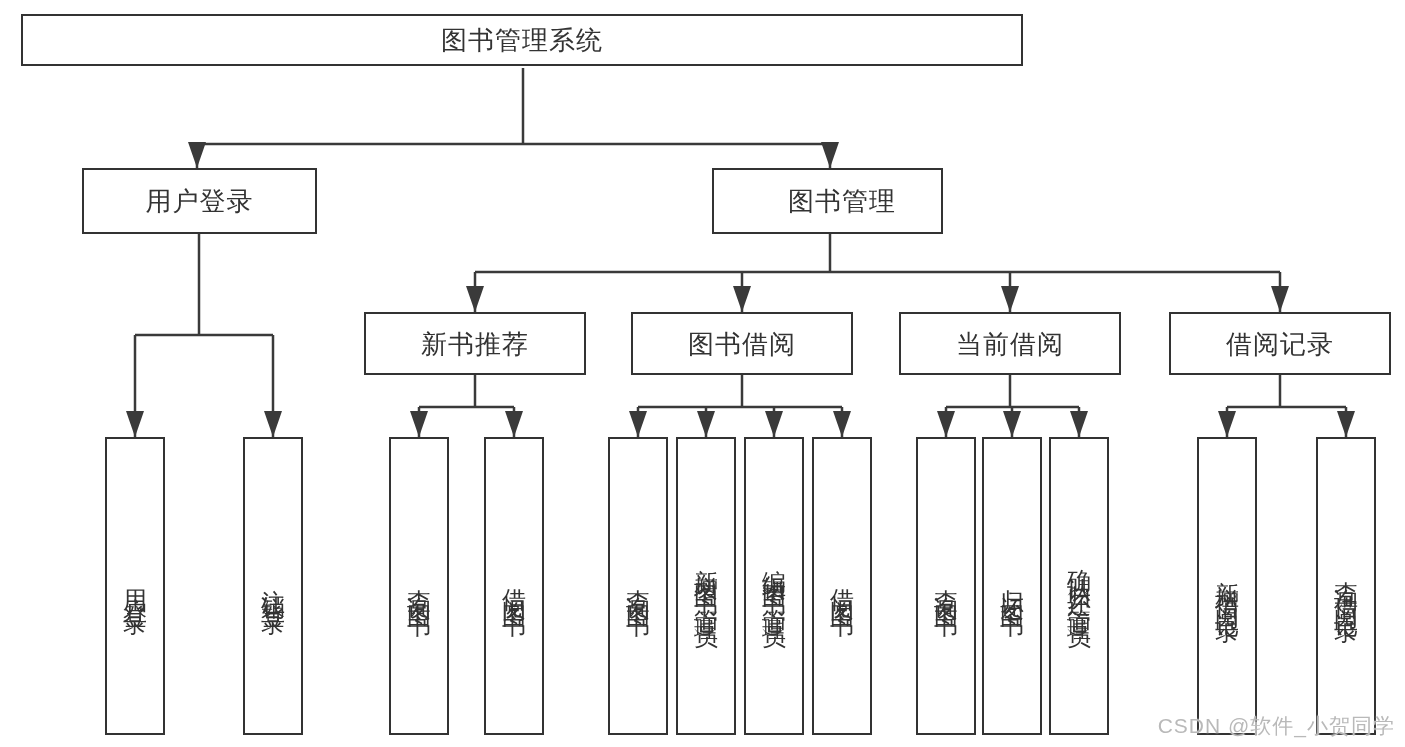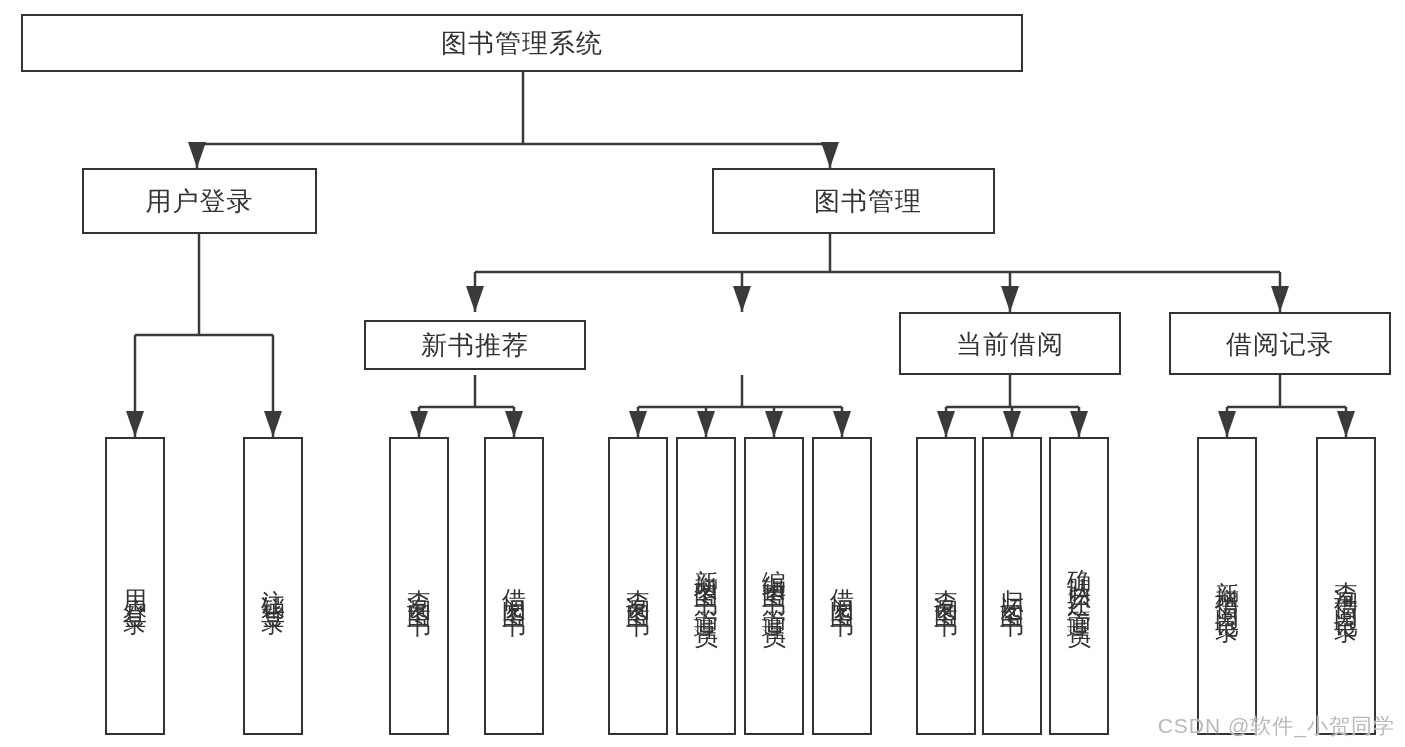--- a/index.html
+++ b/index.html
@@ -93,33 +93,36 @@
       <path d="M1012,407 L1012,437" marker-end="url(#arrow)"></path>
       <path d="M1079,407 L1079,437" marker-end="url(#arrow)"></path>
 
       <path d="M1280,375 L1280,407"></path>
       <path d="M1227,407 L1346,407"></path>
       <path d="M1227,407 L1227,437" marker-end="url(#arrow)"></path>
       <path d="M1346,407 L1346,437" marker-end="url(#arrow)"></path>
     </g>
   </svg>
 
-  <div class="box hbox" style="left:21px;top:14px;width:1002px;height:58px;">
+  <div class="box hbox" style="left:21px;top:14px;width:1002px;height:52px;">
     <span>图书管理系统</span>
   </div>
 
   <div class="box hbox" style="left:82px;top:168px;width:235px;height:66px;">
     <span>用户登录</span>
   </div>
-  <div class="box hbox" style="left:712px;top:168px;width:283px;height:66px;padding-left:29px;">
+  <div class="box hbox" style="left:712px;top:168px;width:231px;height:66px;padding-left:29px;">
     <span>图书管理</span>
   </div>
 
-  <div class="box hbox" style="left:364px;top:312px;width:222px;height:50px;margin-top:8px;">
+  <div class="box hbox" style="left:364px;top:312px;width:222px;height:63px;">
     <span>新书推荐</span>
+  </div>
+  <div class="box hbox" style="left:631px;top:312px;width:222px;height:63px;">
+    <span>图书借阅</span>
   </div>
   <div class="box hbox" style="left:899px;top:312px;width:222px;height:63px;text-align:right;">
     <span>当前借阅</span>
   </div>
   <div class="box hbox" style="left:1169px;top:312px;width:222px;height:63px;">
     <span>借阅记录</span>
   </div>
 
   <div class="box leaf" style="left:105px;top:437px;width:60px;height:298px;">
     <span class="vtext">用户登录</span>

